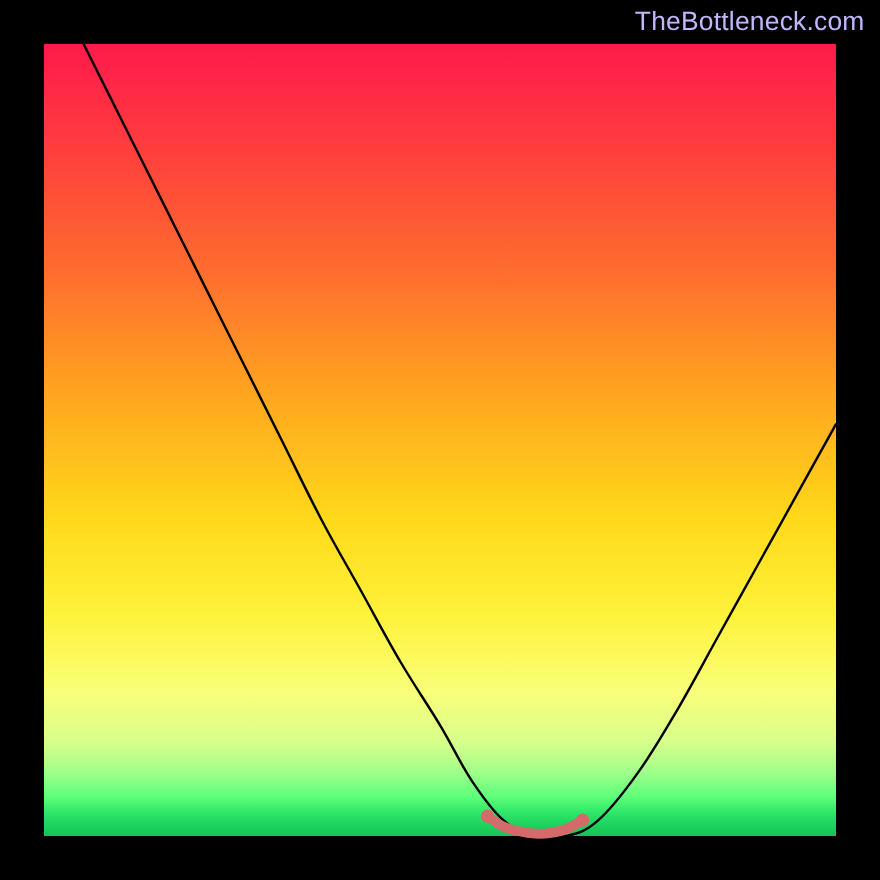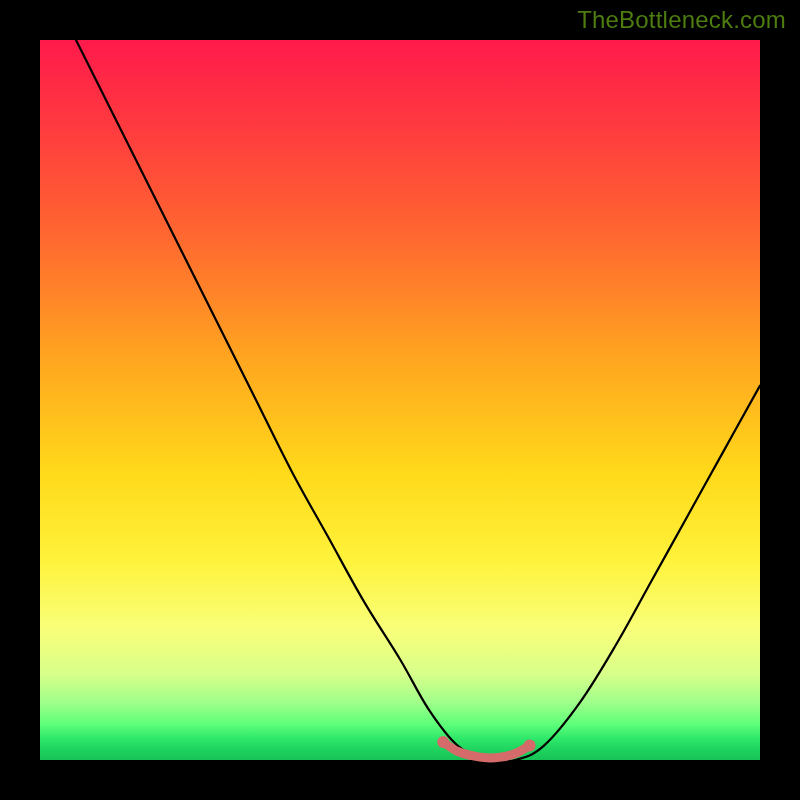--- a/index.html
+++ b/index.html
@@ -36,21 +36,21 @@
       #5fff7a 95%,
       #2fe86a 97%,
       #1fd45f 98.5%,
       #17c257 100%
     );
   }
   .watermark {
     position: absolute;
     top: 6px;
     right: 14px;
-    color: #4d7c0f;
+    color: #c4b5fd;
     font-size: 24px;
     font-weight: 500;
     letter-spacing: 0.2px;
     user-select: none;
   }
   svg.curve {
     position: absolute;
     left: 0;
     top: 0;
     width: 720px;

